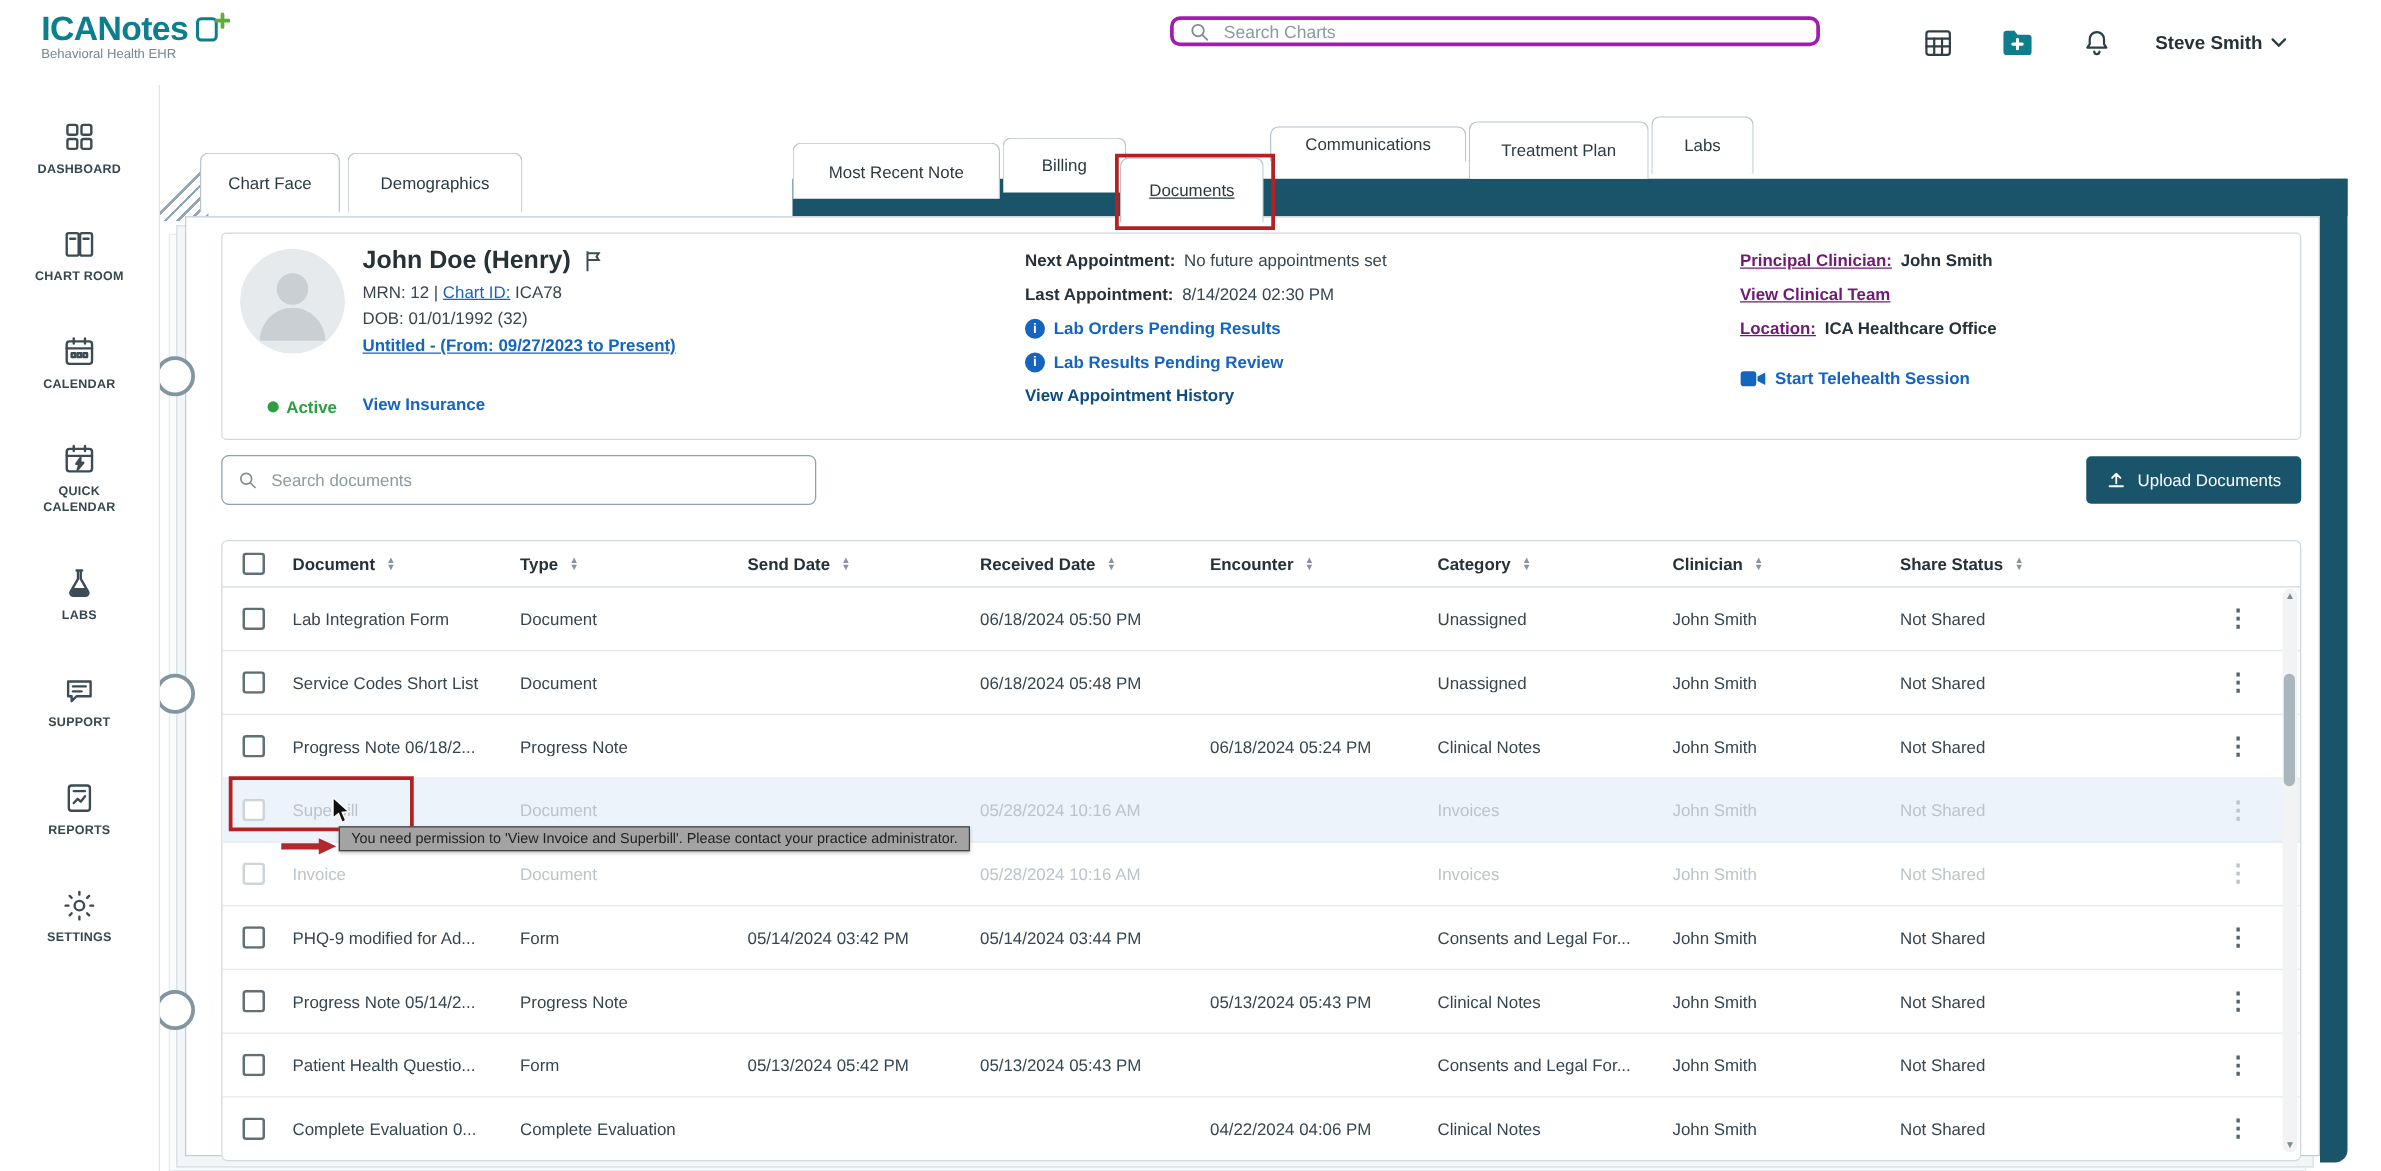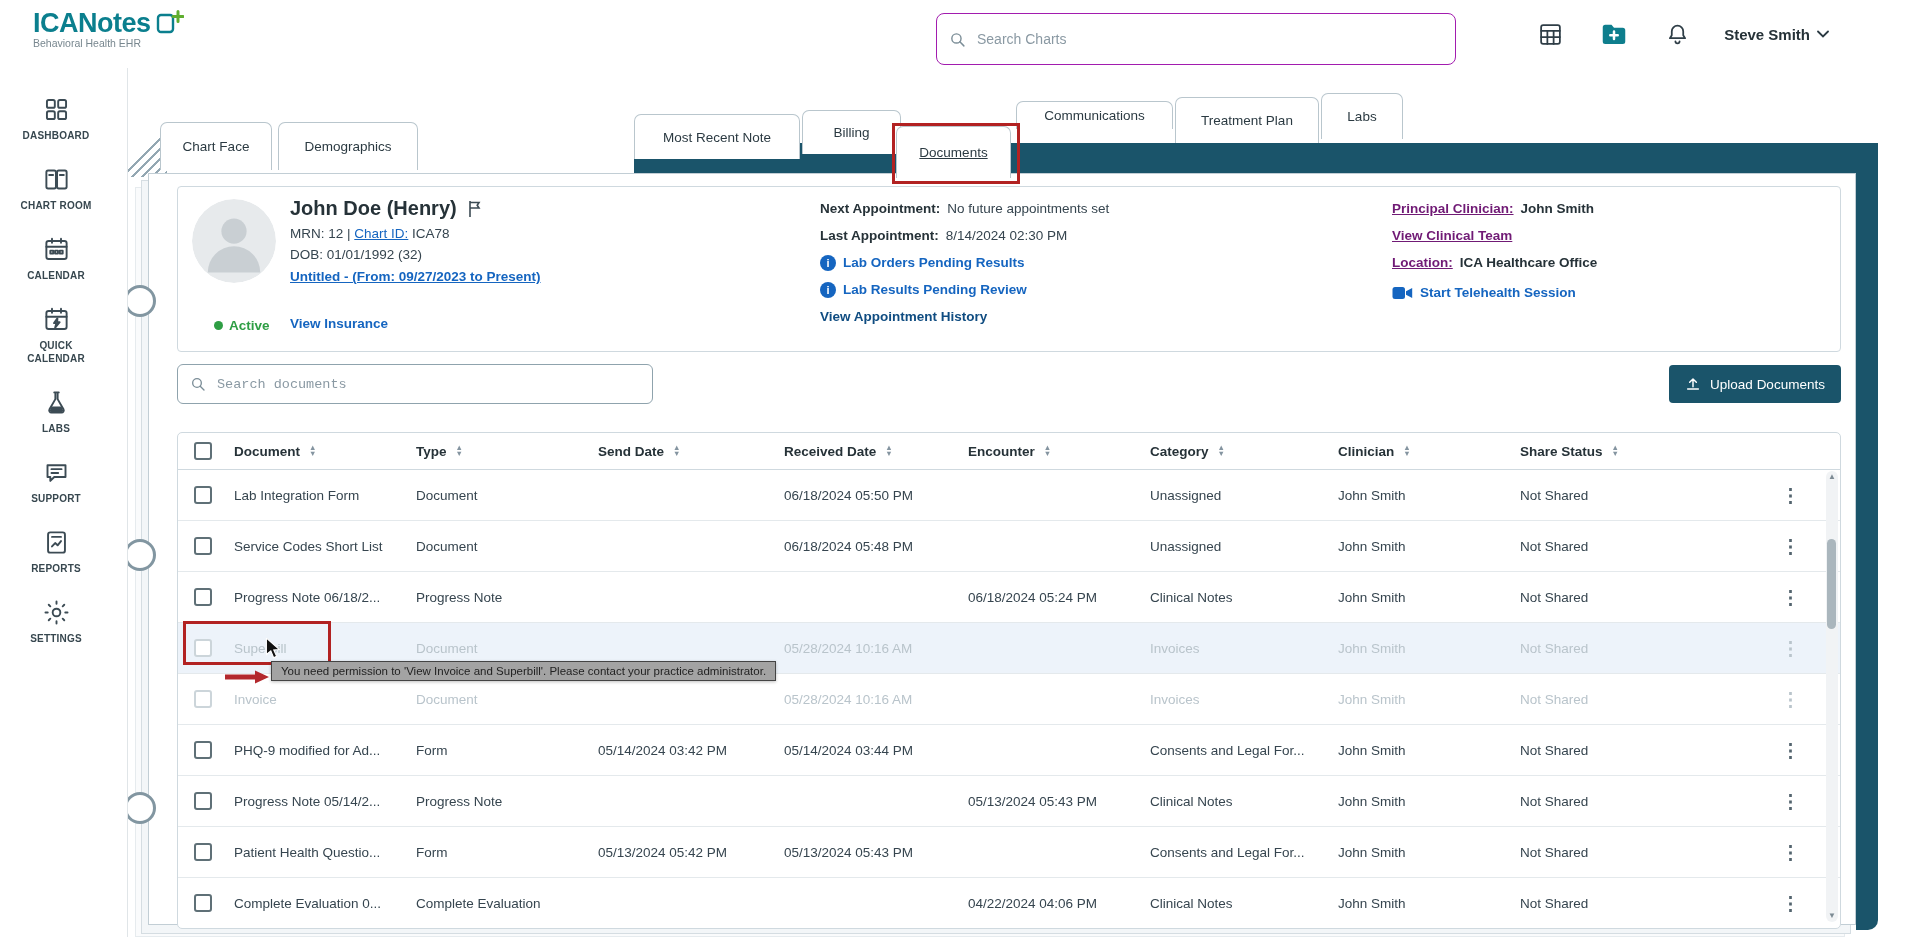--- a/index.html
+++ b/index.html
@@ -6,31 +6,31 @@
   .page{position:relative;width:1905px;height:937px;overflow:hidden;background:#fff;
         font-family:"Liberation Sans",sans-serif;color:#36454f;font-size:13.5px}
   [data-interactable="true"]{cursor:pointer}
 
   
   .topbar{position:absolute;left:0;top:0;width:100%;height:68px;background:#fff;z-index:20}
   .logo{position:absolute;left:33px;top:9px}
   .logo-row{display:flex;align-items:flex-start;gap:5px}
   .brand{font-size:27px;font-weight:bold;color:#0b7f8e;letter-spacing:-.5px;line-height:28px}
   .logo-tag{font-size:10.5px;color:#78878f;margin-top:0px}
-  .search-charts{position:absolute;left:936px;top:13px;width:520px;height:52px;border:1px solid #a21caf;
+  .search-charts{position:absolute;left:936px;top:13px;width:520px;height:24px;border:3px solid #a21caf;
     border-radius:8px;display:flex;align-items:center;padding:0 12px;gap:9px;background:#fff;box-sizing:border-box}
   .search-charts input{border:none;outline:none;flex:1;font-size:14px;color:#36454f;font-family:inherit;background:transparent}
   .search-charts input::placeholder{color:#8a99a3}
   .header-right{position:absolute;right:76px;top:0;height:68px;display:flex;align-items:center;gap:34px}
   .user{display:flex;align-items:center;gap:7px;font-size:15px;color:#263238;font-weight:bold}
 
   
   .sidebar{position:absolute;left:0;top:68px;width:128px;height:869px;background:#fff;
-    border-right:1px solid #e0e5e8;display:flex;flex-direction:column;align-items:flex-start;
-    padding-top:28px;gap:24px;box-sizing:border-box;z-index:15}
+    border-right:1px solid #e0e5e8;display:flex;flex-direction:column;align-items:center;
+    padding-top:28px;gap:40px;box-sizing:border-box;z-index:15}
   .side-item{display:flex;flex-direction:column;align-items:center;gap:6px;width:112px}
   .side-item .lbl{font-size:10px;font-weight:bold;color:#37474f;text-align:center;line-height:1.3;max-width:84px;letter-spacing:.2px}
   .sic{width:27px;height:27px;fill:none;stroke:#3c4b54;stroke-width:1.7;stroke-linecap:round;stroke-linejoin:round}
   .hic{width:25px;height:25px;fill:none;stroke:#2f3e47;stroke-width:1.7;stroke-linecap:round;stroke-linejoin:round}
 
   
   .stack1{position:absolute;left:141px;top:180px;width:1708px;height:752px;background:#f3f6f8;border:1px solid #d5dde2;z-index:0}
   .stack2{position:absolute;left:135px;top:187px;width:1708px;height:748px;background:#fafbfc;border:1px solid #e6ebee;z-index:0}
   .corner-stripes{position:absolute;left:119px;top:129px;width:48px;height:48px;z-index:1;
     background:repeating-linear-gradient(135deg,#93a7b2 0 2px,transparent 2px 7px);
@@ -68,21 +68,21 @@
   .info{width:16px;height:16px;border-radius:50%;background:#1565c0;color:#fff;font-size:11px;font-weight:bold;
     display:inline-flex;align-items:center;justify-content:center;flex:none}
   .info::before{content:"i"}
   .pc-right{position:absolute;left:1214px;top:12px}
   .pc-right .line{margin-bottom:7px;line-height:20px;display:flex;align-items:center;gap:7px}
   .link-u{color:#701a75;font-weight:bold;text-decoration:underline}
 
   
   .doc-search{position:absolute;left:28px;top:190px;width:476px;height:40px;border:1px solid #8fa3ad;border-radius:6px;
     display:flex;align-items:center;gap:9px;padding:0 12px;box-sizing:border-box;background:#fff}
-  .doc-search input{border:none;outline:none;flex:1;font-size:13.5px;color:#36454f;font-family:Liberation Mono, monospace;background:transparent}
+  .doc-search input{border:none;outline:none;flex:1;font-size:13.5px;color:#36454f;font-family:Liberation Sans, sans-serif;background:transparent}
   .doc-search input::placeholder{color:#8a99a3}
   .upload-btn{position:absolute;left:1520px;top:191px;width:172px;height:38px;background:#1a546a;color:#fff;
     border:none;border-radius:4px;display:flex;align-items:center;justify-content:center;gap:9px;font-size:13.5px;font-family:inherit}
 
   
   .table-wrap{position:absolute;left:28px;top:258px;width:1664px;border:1px solid #cfd9df;border-radius:5px;background:#fff;box-sizing:border-box}
   .trow{display:grid;grid-template-columns:56px 182px 182px 186px 184px 182px 188px 182px 168px 1fr;
     height:50px;border-bottom:1px solid #e4e9ec;align-items:center}
   .trow:last-child{border-bottom:none}
   .thead{height:36px;border-bottom:1px solid #cfd9df;font-weight:bold;color:#263238}
@@ -311,21 +311,21 @@
           <span class="link-u" data-interactable="true">Principal Clinician:</span>
           <span class="blab" data-interactable="false">John Smith</span>
         </div>
         <div class="line">
           <span class="link-u" data-interactable="true">View Clinical Team</span>
         </div>
         <div class="line">
           <span class="link-u" data-interactable="true">Location:</span>
           <span class="blab" data-interactable="false">ICA Healthcare Office</span>
         </div>
-        <div class="line" style="margin-top:10px">
+        <div class="line" style="margin-top:20px">
           <svg width="21" height="14" viewBox="0 0 21 14" data-interactable="false">
             <rect x="0.5" y="1" width="12.5" height="12" rx="2.5" fill="#1565c0"></rect>
             <path d="M14 5.2 20.2 2v10L14 8.8z" fill="#1565c0"></path>
           </svg>
           <span class="bluelink" data-interactable="true">Start Telehealth Session</span>
         </div>
       </div>
     </section>
 
     <div class="doc-search" data-interactable="false">

